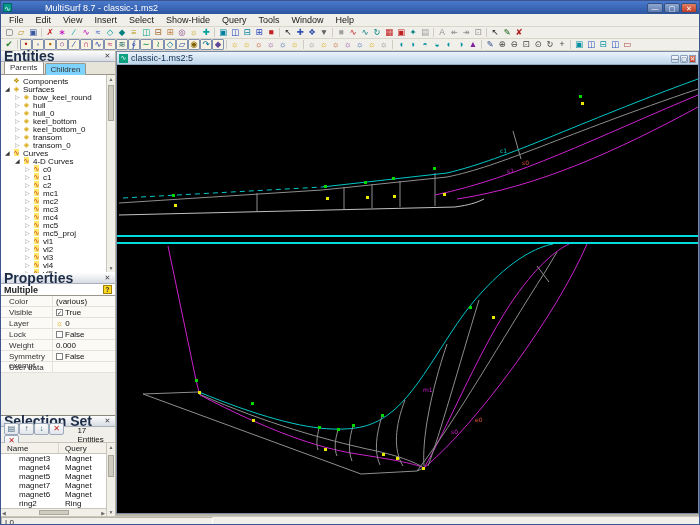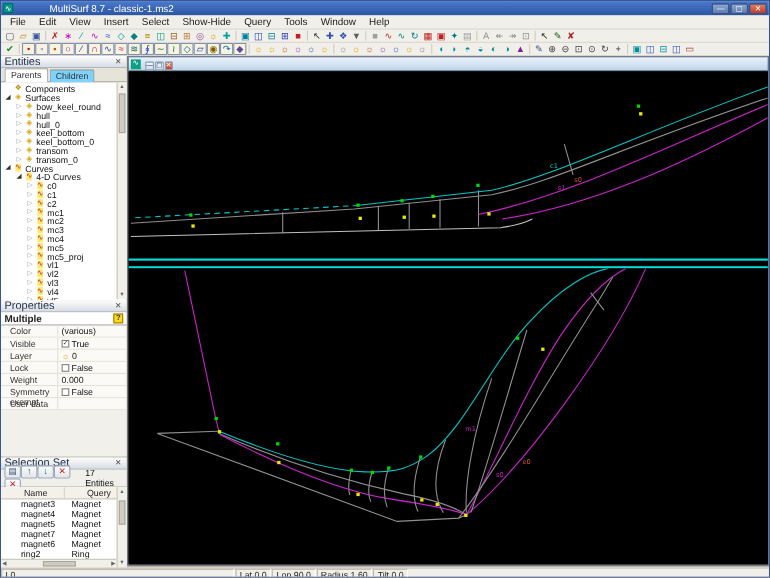--- a/index.html
+++ b/index.html
@@ -27,26 +27,26 @@
   .tbtn.boxed { border:1px solid #8090b0; background:#f8f3e0; }
   .tbtn.sep { width:5px; border:none; position:relative; }
   .tbtn.sep::before { content:""; position:absolute; left:2px; top:1px; bottom:1px; border-left:1px solid #cfccc2; }
 
   
   .main { position:absolute; left:0; top:50px; width:700px; height:465px; background:#b8b4a8; }
   .leftcol { position:absolute; left:0; top:0; width:114px; height:465px; background:#ece9e0; border-right:1px solid #8a867c; }
 
   .panel { position:absolute; left:0; width:114px; border-bottom:1px solid #8a867c; background:#f2f0ea; }
   .phead { height:11px; background:linear-gradient(#fdfdfc,#d7dce4); border-bottom:1px solid #a9b0bc; display:flex; align-items:center; padding:0 3px; }
-  .phead b { font-weight:normal; font-size:10px; color:#1c2c46; flex:1; }
+  .phead b { font-weight:bold; font-size:14px; color:#1c2c46; flex:1; }
   .pclose { font-size:7px; color:#444; width:9px; text-align:center; }
 
   
   .entities { top:0; height:222px; }
-  .tabs { height:13px; display:flex; align-items:center; background:#e6e3d8; padding-left:3px; border-bottom:1px solid #9a968c; }
+  .tabs { height:13px; display:flex; align-items:flex-end; background:#e6e3d8; padding-left:3px; border-bottom:1px solid #9a968c; }
   .tab { font-size:8px; padding:1px 5px; border:1px solid #9a968c; border-bottom:none; background:#7dd3fc; color:#333; border-radius:2px 2px 0 0; margin-right:1px; position:relative; top:1px; }
   .tab.active { background:#fff; top:0; padding-bottom:2px; }
   .tree { position:relative; height:198px; background:#fff; overflow:hidden; padding-top:2px; }
   .trow { height:8px; display:flex; align-items:center; white-space:nowrap; }
   .trow.l0 { padding-left:4px; } .trow.l1 { padding-left:14px; } .trow.l2 { padding-left:24px; }
   .exp { width:7px; font-size:6px; line-height:7px; }
   .exp.closed::before { content:"▷"; color:#999; }
   .exp.open::before { content:"◢"; color:#333; }
   .ti { width:9px; font-size:7px; line-height:8px; text-align:center; margin-right:2px; }
   .ti.components-icon::before { content:"❖"; color:#b89000; }
@@ -73,21 +73,21 @@
   .pfill { height:42px; background:#f2f0ea; }
 
   
   .selection { top:365px; height:100px; border-bottom:none; }
   .seltools { height:16px; display:flex; align-items:center; gap:2px; padding:1px 3px; background:#f1efe9; border-bottom:1px solid #c9c5ba; }
   .sbtn { width:15px; height:12px; border:1px solid #9daabb; background:linear-gradient(#fbfbfa,#e2e6ec); display:inline-flex; align-items:center; justify-content:center; border-radius:2px; }
   .sbtn i { font-style:normal; font-size:8px; line-height:8px; }
   .selcount { font-size:8px; margin-left:2px; color:#111; }
   .seltable { position:relative; height:73px; background:#fff; }
   .shead { height:11px; display:flex; border-bottom:1px solid #c8c5ba; background:#f3f1ea; }
-  .shead span { font-size:8px; padding:1px 0 0 6px; color:#222;text-align:center; }
+  .shead span { font-size:8px; padding:1px 0 0 6px; color:#222; }
   .col-name { width:58px; border-right:1px solid #d8d5ca; }
   .col-type { flex:1; }
   .srow { height:9px; display:flex; }
   .srow .sname { width:58px; padding-left:18px; font-size:8px; color:#111; }
   .srow .stype { flex:1; padding-left:6px; font-size:8px; color:#111; }
   .hscroll { position:absolute; left:0; right:9px; bottom:0; height:8px; background:#f0efe8; border-top:1px solid #c9c5ba; font-size:5px; color:#666; display:flex; justify-content:space-between; align-items:center; padding:0 1px; }
   .hscroll .thumbh { width:30px; height:5px; background:#cfccc2; border:1px solid #a9a69c; }
 
   
   .viewport { position:absolute; left:115px; top:0; width:583px; height:463px; border:1px solid #7a8aa0; background:#000; }
@@ -765,20 +765,21 @@
             <span class="thumb" style="top:12px;height:22px"></span>
             <span class="dn">▼</span>
           </div>
         </div>
       </div>
     </div>
 
     <div class="viewport">
       <div class="vtitle">
         <span class="vicon">∿</span>
+        <span class="vtext">classic-1.ms2:5</span>
         <span>
           
         <span class="vbtn"><i>—</i></span><span class="vbtn"><i>▢</i></span><span class="vbtn"><i>✕</i></span></span>
       </div>
       <div class="canvas">
 
         <svg class="view" width="581" height="170" viewBox="0 0 581 170">
           <g fill="none" stroke-width="1">
             <path d="M2,138 L205,125 L330,112 C385,101 445,70 581,24" stroke="#8e8e8e"></path>
             <path d="M2,150 L338,142 C352,140 359,138 367,134" stroke="#c0c0c0"></path>
@@ -845,18 +846,15 @@
           <text x="306" y="148" font-size="6" fill="#cc22cc">m1</text>
           <text x="334" y="190" font-size="6" fill="#cc22cc">s0</text>
           <text x="358" y="178" font-size="6" fill="#e0523c">e0</text>
         </svg>
       </div>
     </div>
   </div>
 
   <div class="statusbar">
     <span class="scell layer">L0</span>
-    <span>
-      
-    <span class="scell fx f0">Lat 0.0</span><span class="scell fx f1">Lon 90.0</span><span class="scell fx f2">Radius 1.60</span><span class="scell fx f3">Tilt 0.0</span></span>
     <span class="grip"></span>
   </div>
 </div>
 
 </body></html>

